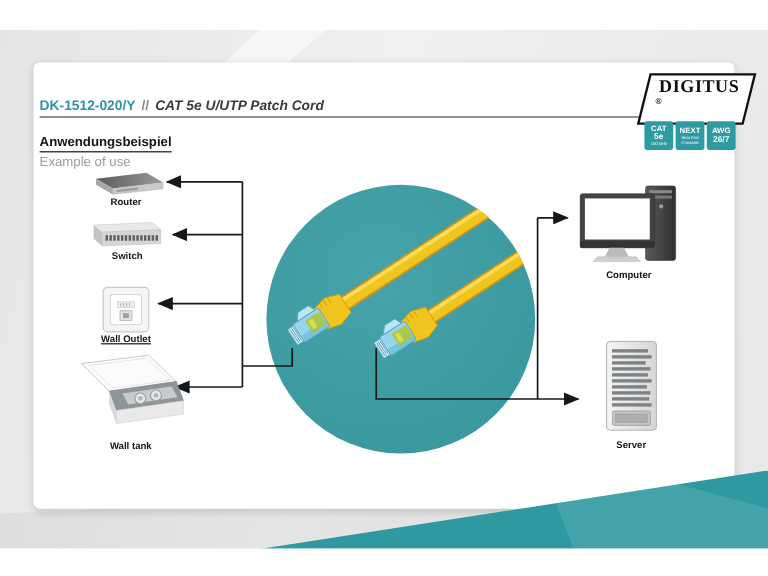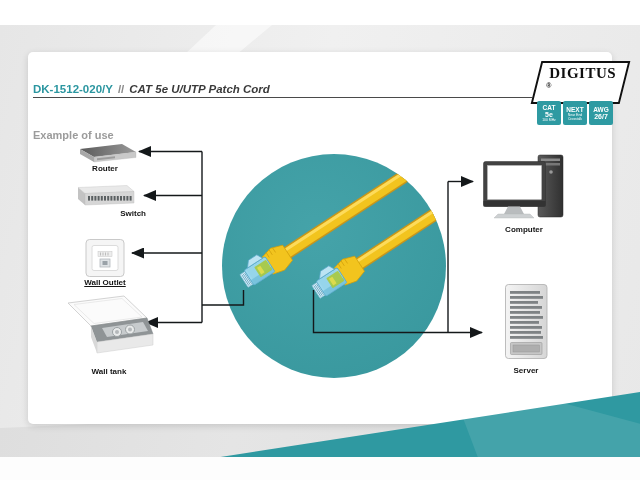--- a/index.html
+++ b/index.html
@@ -34,27 +34,27 @@
   .logo-reg{display:inline-block;transform:skewX(14deg);font-size:7px;vertical-align:top;color:#101010;font-weight:bold;}
   .badges{position:absolute;left:509px;top:49px;display:flex;gap:2px;}
   .badge{width:24px;height:24px;background:#2E9AA2;color:#fff;border-radius:2px;
          display:flex;flex-direction:column;align-items:center;justify-content:center;line-height:1;}
   .badge .b1{font-size:6.5px;font-weight:bold;line-height:7px;}
   .badge .b2{font-size:7px;font-weight:bold;line-height:7.5px;}
   .badge .b3{font-size:3.4px;line-height:4px;}
   
   .h-de{position:absolute;left:5px;top:61px;font-size:11px;font-weight:bold;color:#141414;
         border-bottom:1.5px solid #141414;padding-bottom:1px;}
-  .h-en{position:absolute;left:5px;top:77px;font-size:11px;font-weight:bold;color:#9b9b9b;}
+  .h-en{position:absolute;left:5px;top:77px;font-size:11px;font-weight:normal;color:#9b9b9b;}
   
   .diagram-svg{position:absolute;left:0;top:0;width:584px;height:372px;}
   
   .dev-label{position:absolute;width:80px;text-align:center;font-size:8px;font-weight:bold;color:#141414;}
   .lbl-router{left:37px;top:112px;}
-  .lbl-switch{left:38px;top:157px;text-align:right;}
+  .lbl-switch{left:38px;top:157px;}
   .lbl-wall{left:37px;top:226px;text-decoration:underline;}
   .lbl-floor{left:41px;top:315px;}
   .lbl-computer{left:456px;top:173px;}
   .lbl-server{left:458px;top:314px;}
 </style>
 </head>
 <body>
 
 <div class="stage">
   <div class="band"></div>
@@ -225,20 +225,21 @@
         <span class="b1">NEXT</span>
         <span class="b3">Near End</span>
         <span class="b3">Crosstalk</span>
       </div>
       <div class="badge">
         <span class="b1">AWG</span>
         <span class="b2">26/7</span>
       </div>
     </div>
 
+    <div class="h-de">Anwendungsbeispiel</div>
     <div class="h-en">Example of use</div>
 
     <div class="dev-label lbl-router">Router</div>
     <div class="dev-label lbl-switch">Switch</div>
     <div class="dev-label lbl-wall">Wall Outlet</div>
     <div class="dev-label lbl-floor">Wall tank</div>
     <div class="dev-label lbl-computer">Computer</div>
     <div class="dev-label lbl-server">Server</div>
   </div>
 

